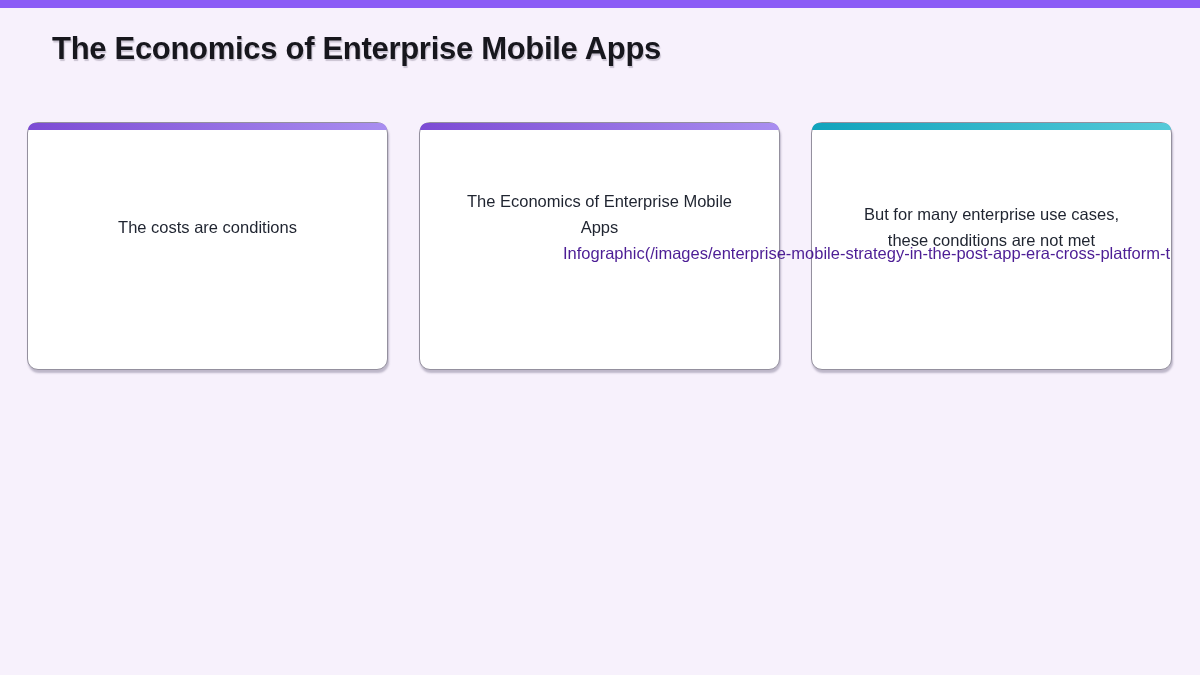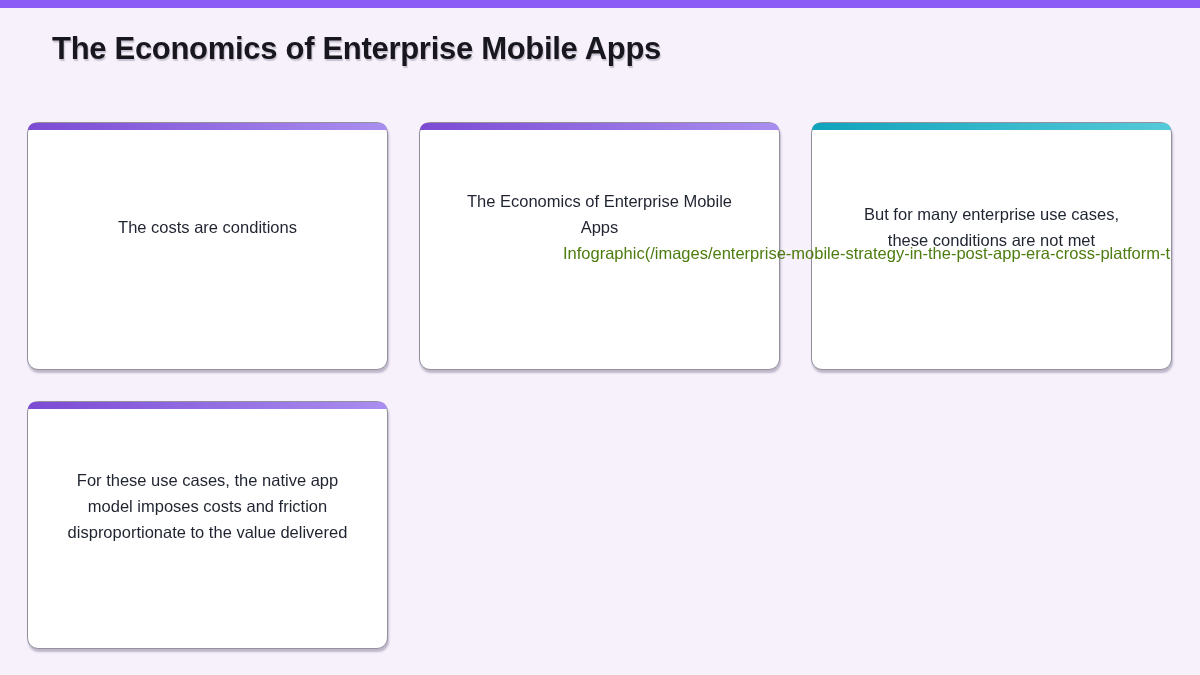--- a/index.html
+++ b/index.html
@@ -85,21 +85,21 @@
     height: 26px;
     width: 10px;
   }
   .overlay-text {
     position: absolute;
     left: 563px;
     top: 240px;
     font-size: 16.5px;
     line-height: 26px;
     white-space: nowrap;
-    color: #4d7c0f;
+    color: #4c1d95;
     z-index: 10;
     pointer-events: none;
   }
 </style>
 </head>
 <body>
 
 <div class="topbar"></div>
 
 <h1 class="page-title">The Economics of Enterprise Mobile Apps</h1>
@@ -117,21 +117,15 @@
       <p class="card-text">The Economics of Enterprise Mobile Apps</p>
     <div class="line-spacer"></div>
       </div>
   </div>
     <div class="card accent-teal">
     <div class="accent"></div>
     <div class="card-body">
       <p class="card-text">But for many enterprise use cases, these conditions are not met</p>
     </div>
   </div>
-    <div class="card accent-purple">
-    <div class="accent"></div>
-    <div class="card-body">
-      <p class="card-text">For these use cases, the native app model imposes costs and friction disproportionate to the value delivered</p>
-    </div>
-  </div>
   </div>
 
 <div class="overlay-text">Infographic(/images/enterprise-mobile-strategy-in-the-post-app-era-cross-platform-t</div>
 
 </body></html>

